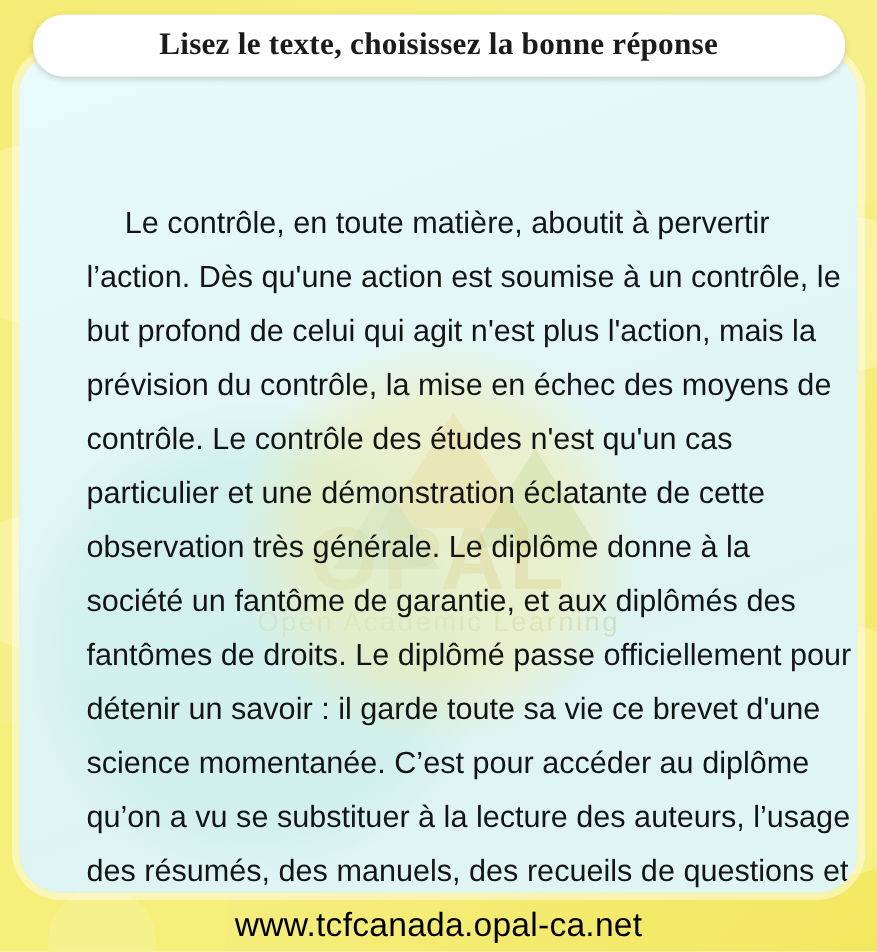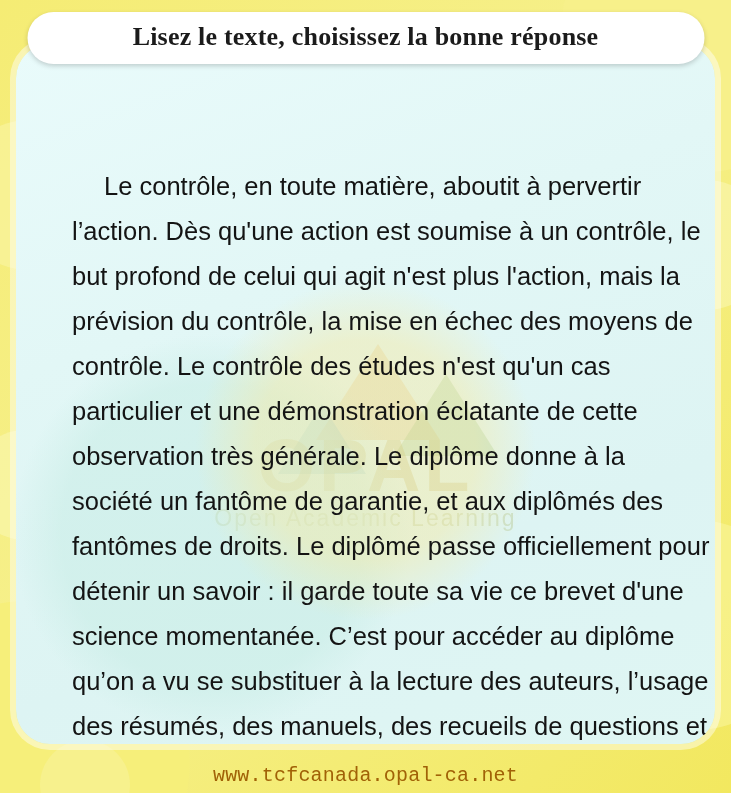--- a/index.html
+++ b/index.html
@@ -156,23 +156,23 @@
   
   .footer {
     position: absolute;
     left: 0;
     right: 0;
     bottom: 6px;
     text-align: center;
     z-index: 6;
   }
   .footer-url {
-    font-family: Liberation Mono, monospace;
-    font-size: 20px;
-    color: #a16207;
+    font-family: Liberation Sans, sans-serif;
+    font-size: 28px;
+    color: #000000;
     letter-spacing: .2px;
   }
 </style>
 </head>
 <body>
 
 <div class="slide">
 
   <div class="bg-yellow"></div>
   <div class="bg-circle c1"></div>

